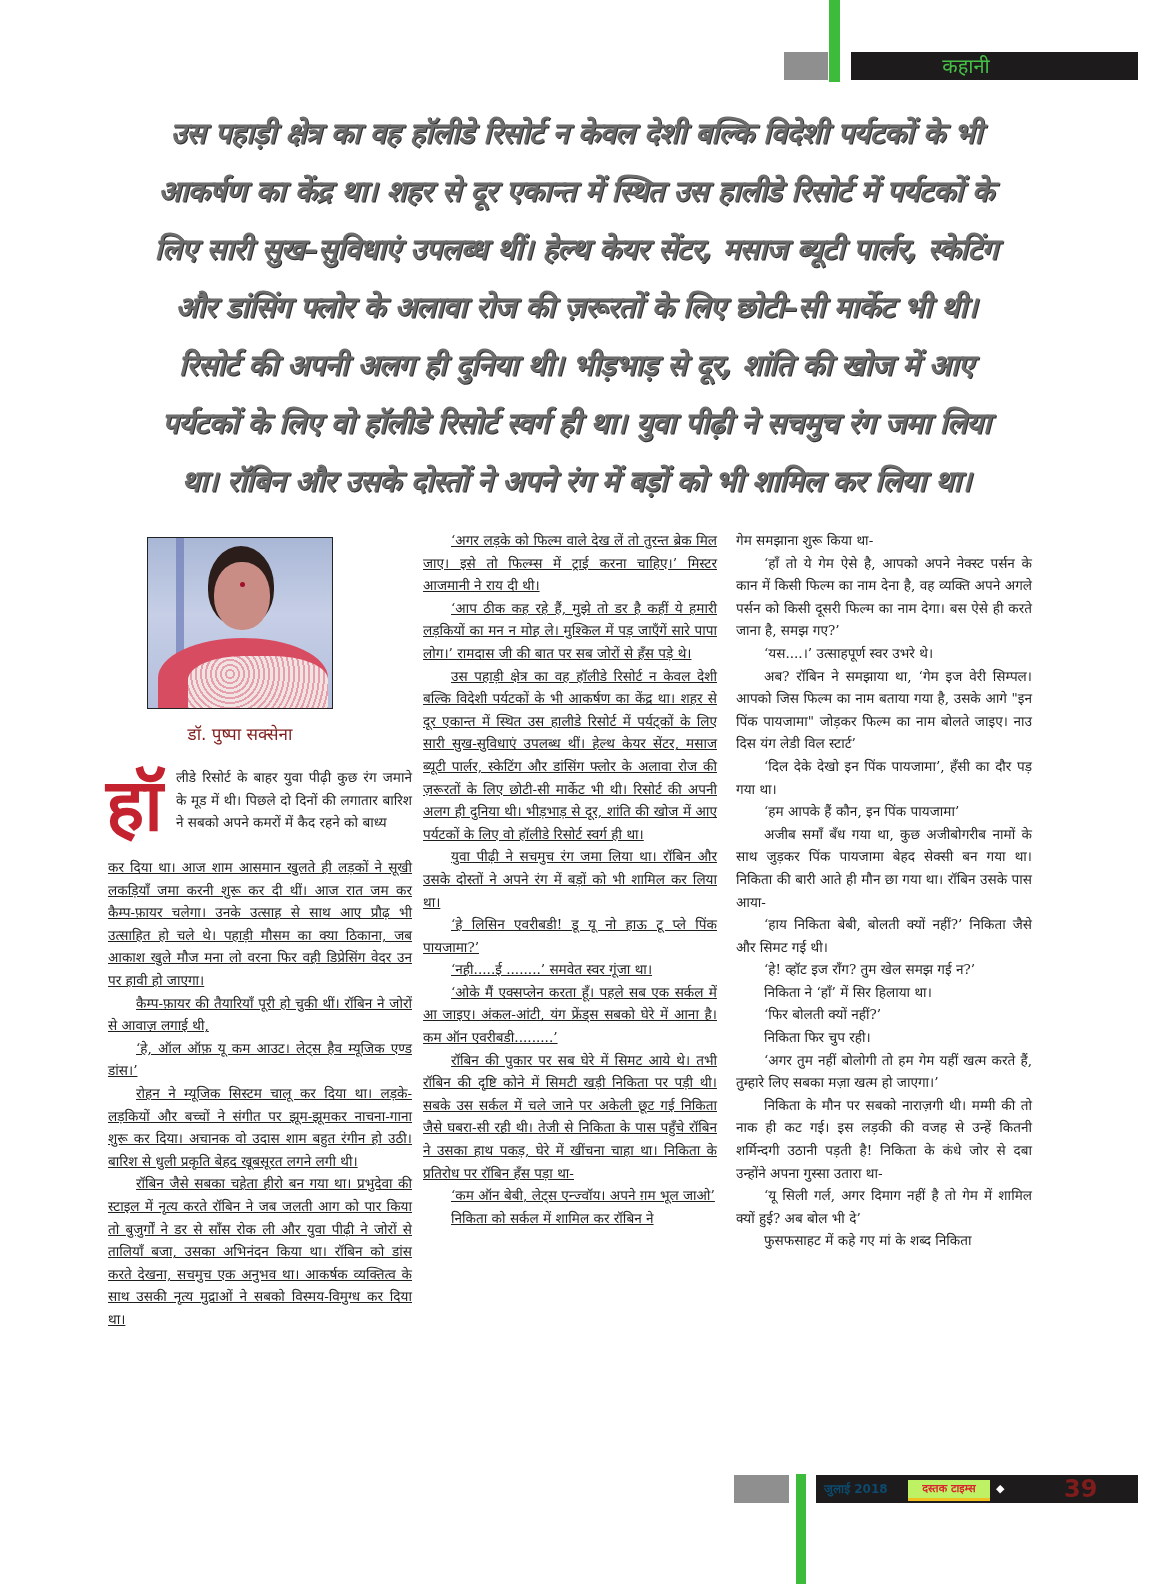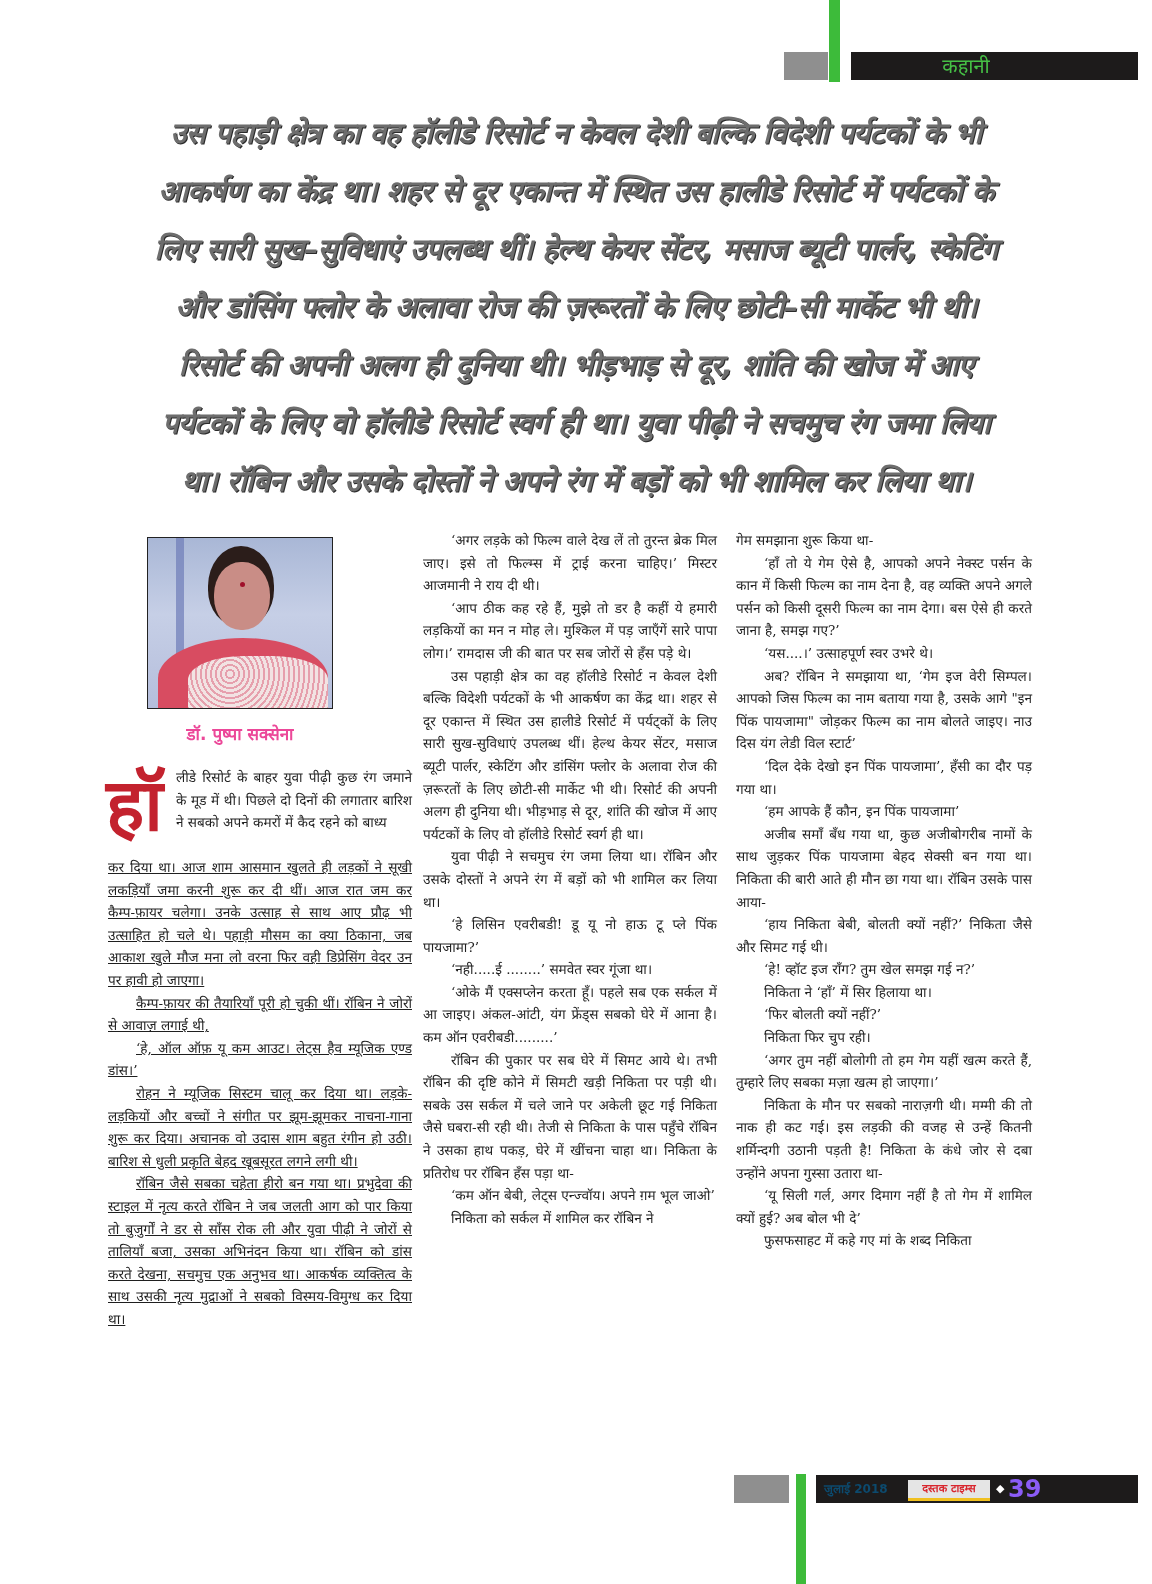--- a/index.html
+++ b/index.html
@@ -21,41 +21,41 @@
   
   .photo { left:147px; top:537px; width:184px; height:170px; border:1px solid #222;
            background:linear-gradient(180deg,#a9b7d6 0%,#c6cfe6 45%,#b5bedc 100%); overflow:hidden; }
   .photo .stripe { position:absolute; left:28px; top:0; width:8px; height:100%; background:#6d7cb8; opacity:.7; }
   .photo .hair { position:absolute; left:60px; top:8px; width:66px; height:80px; border-radius:50% 50% 45% 45%; background:#2b1d1a; }
   .photo .face { position:absolute; left:66px; top:24px; width:56px; height:68px; border-radius:48%; background:#c98d86; }
   .photo .bindi { position:absolute; left:92px; top:44px; width:5px; height:5px; border-radius:50%; background:#a0102a; }
   .photo .body { position:absolute; left:10px; top:100px; width:170px; height:80px; border-radius:50% 50% 0 0; background:#d84c61; }
   .photo .saree { position:absolute; left:40px; top:118px; width:140px; height:60px; border-radius:40% 40% 0 0;
                   background:repeating-radial-gradient(circle at 30% 30%,#f2e3e3 0 3px,#e6a0ad 3px 5px); }
-  .author { left:140px; top:722px; width:200px; text-align:center; font-size:17px; font-weight:bold; color:#ec4899; }
+  .author { left:140px; top:722px; width:200px; text-align:center; font-size:17px; font-weight:normal; color:#7f1d1d; }
   
   .dropcap { left:106px; top:762px; width:66px; height:86px; color:#c3222e; font-size:72px;
              font-weight:bold; line-height:86px; font-family:"DejaVu Sans", sans-serif; }
   
   .col { font-family:"DejaVu Serif", serif; font-size:13.6px; line-height:22.6px; color:#1f1f1f; text-align:justify; }
   .col p { margin:0; text-indent:28px; }
   .col p.noindent { text-indent:0; }
   .col1-top { left:176px; top:766px; width:236px; }
   .col1-rest { left:108px; top:856px; width:304px;text-decoration:underline; }
-  .col2 { left:423px; top:529px; width:294px; }
+  .col2 { left:423px; top:529px; width:294px;text-decoration:underline; }
   .col3 { left:736px; top:529px; width:296px; }
   
   .ftr-gray { left:734px; top:1475px; width:55px; height:28px; background:#8f8f8f; }
   .ftr-green { left:796px; top:1474px; width:10px; height:110px; background:#3dbb3a; }
   .ftr-black { left:816px; top:1475px; width:322px; height:28px; background:#1d1b1b; }
   .ftr-date { left:824px; top:1475px; height:28px; line-height:28px; color:#0c4a6e; font-size:12px; font-weight:bold; }
-  .ftr-mag { left:908px; top:1480px; width:82px; height:18px; background:#e5e5e5; border-bottom:3px solid #f0c020;
+  .ftr-mag { left:908px; top:1480px; width:82px; height:18px; background:#bef264; border-bottom:3px solid #f0c020;
              color:#d8262e; font-size:11px; font-weight:bold; line-height:18px; text-align:center; overflow:hidden; white-space:nowrap; }
   .ftr-dot { left:996px; top:1475px; height:28px; line-height:28px; color:#ffffff; font-size:11px; }
-  .ftr-page { left:1008px; top:1475px; height:28px; line-height:28px; color:#8b5cf6; font-size:24px; font-weight:bold;text-align:center; }
+  .ftr-page { left:1064px; top:1475px; height:28px; line-height:28px; color:#7f1d1d; font-size:24px; font-weight:bold;text-align:center; }
 </style>
 </head>
 <body>
 
 <div class="abs hdr-green"></div>
 <div class="abs hdr-gray"></div>
 <div class="abs hdr-black"></div>
 <div class="abs hdr-label">कहानी</div>
 
 <div class="abs pullquote">

